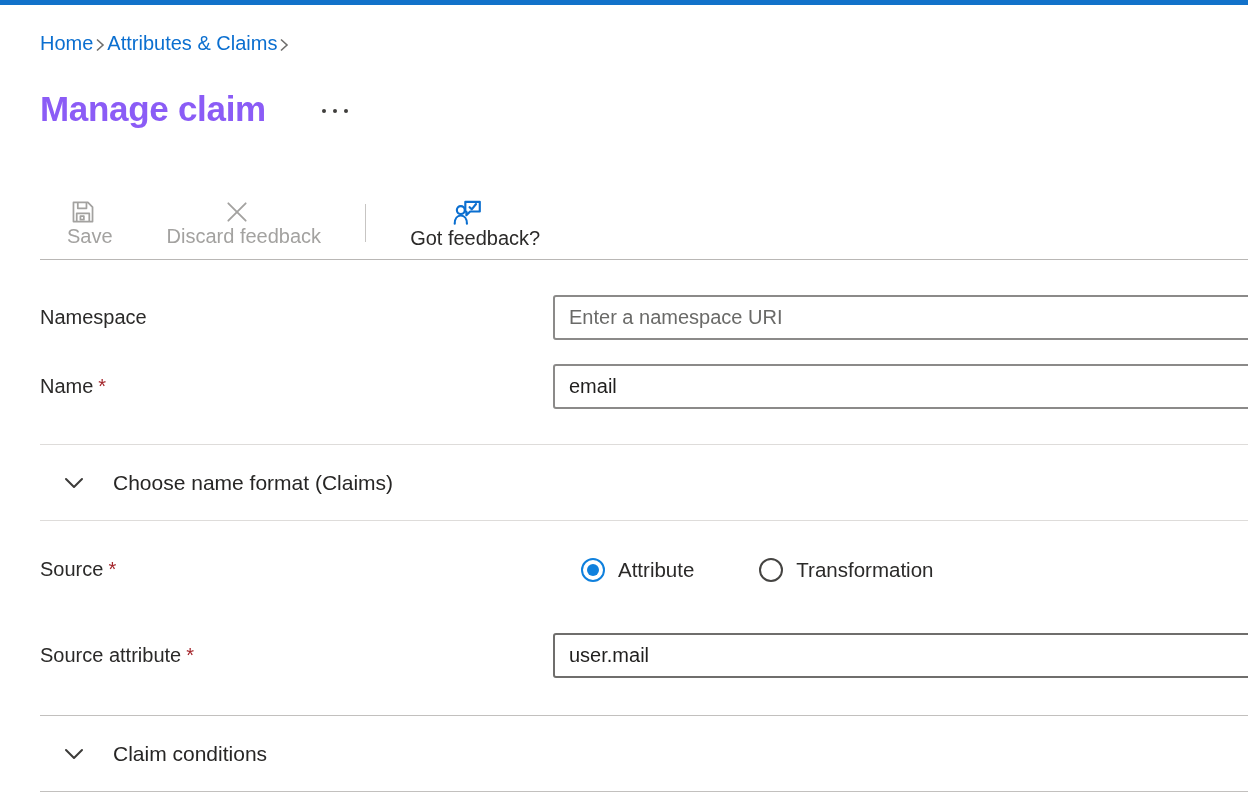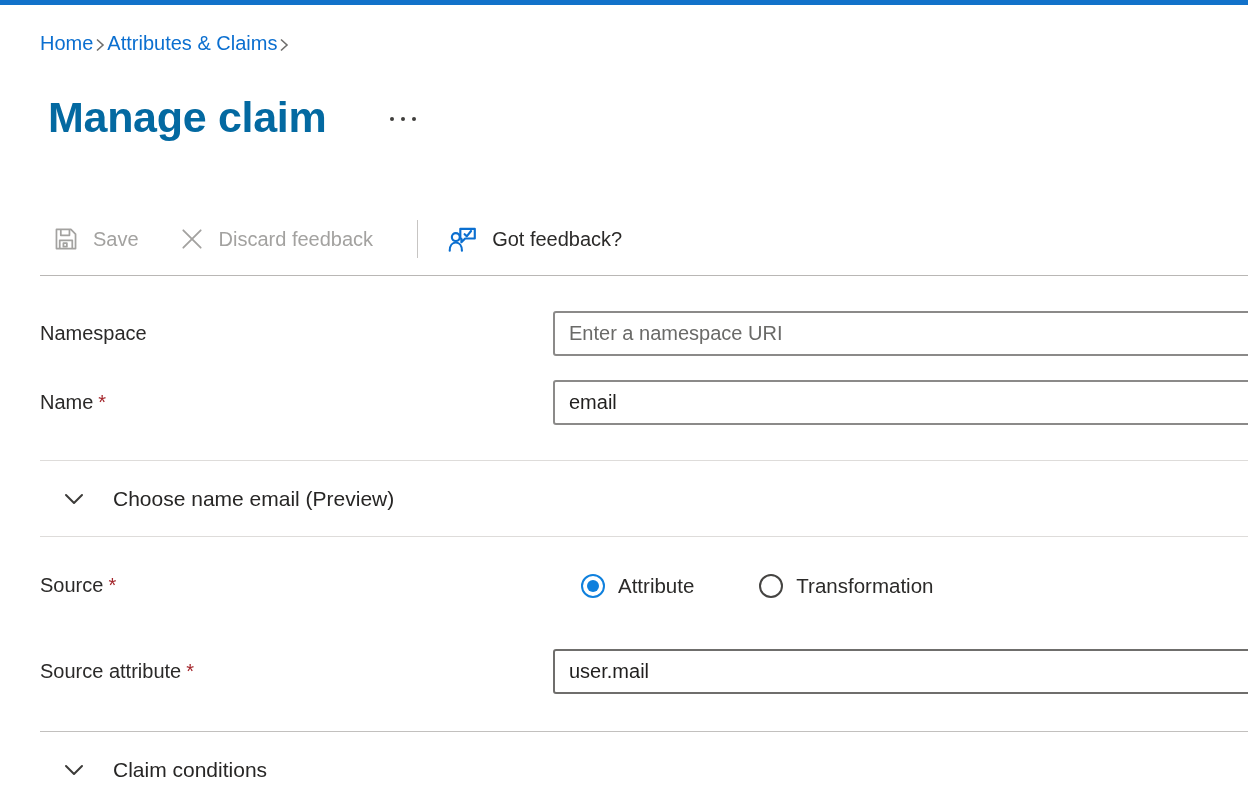--- a/index.html
+++ b/index.html
@@ -15,27 +15,27 @@
   .topbar{height:5px;width:100%;background:var(--top-bar);}
   .content{padding-left:40px;}
 
   
   .breadcrumb{margin-top:25px;display:flex;align-items:center;gap:0;font-size:20px;line-height:27px;}
   .crumb{color:var(--link);cursor:pointer;text-decoration:none;}
   .bc-chev{width:14px;height:14px;stroke:#6f6e6c;stroke-width:1.6;fill:none;margin-top:2px;}
 
   
   .title-row{margin-top:31px;display:flex;align-items:center;}
-  .page-title{margin:8px;font-size:43px;line-height:42px;font-weight:700;color:#0369a1;letter-spacing:-0.3px;}
+  .page-title{margin:0;font-size:35px;line-height:42px;font-weight:700;color:#8b5cf6;letter-spacing:-0.3px;}
   .more-btn{margin-left:50px;margin-top:4px;display:flex;gap:7px;cursor:pointer;padding:6px;}
   .dot{width:4px;height:4px;border-radius:50%;background:#3f3e3c;}
 
   
   .toolbar{margin-top:70px;display:flex;align-items:center;height:46px;font-size:20px;}
-  .tb-btn{display:flex;align-items:center;cursor:pointer;}
+  .tb-btn{display:flex;align-items:center;cursor:pointer;flex-direction:column;}
   .tb-btn .ic{flex:0 0 auto;display:flex;}
   .tb-save{padding-left:13px;margin-right:40px;color:var(--disabled);}
   .tb-discard{color:var(--disabled);}
   .tb-label{margin-left:14px;white-space:nowrap;}
   .tb-divider{width:1px;height:38px;background:#c7c5c3;margin:0 30px 0 44px;}
   .tb-feedback{color:#2b2a29;}
   .toolbar-rule{margin:13px 0 0 0;border:none;border-top:1px solid #b9b7b5;}
 
   
   .row{display:flex;align-items:center;}
@@ -143,21 +143,21 @@
     </div>
     <input class="txt" type="text" value="email" style="">
   </div>
 
   <hr class="rule-light">
 
   <div class="section-row">
     <svg class="chev" viewBox="0 0 24 24">
         <path d="M4 8 L12 16 L20 8"></path>
       </svg>
-    <span class="section-label">Choose name email (Preview)</span>
+    <span class="section-label">Choose name format (Claims)</span>
   </div>
 
   <hr class="rule-light" style="margin-top:0;">
 
   <div class="row row-source">
     <div class="label-col">
       <span>Source</span><span class="req">*</span>
     </div>
     <div class="radio-group">
       <div class="radio checked">

